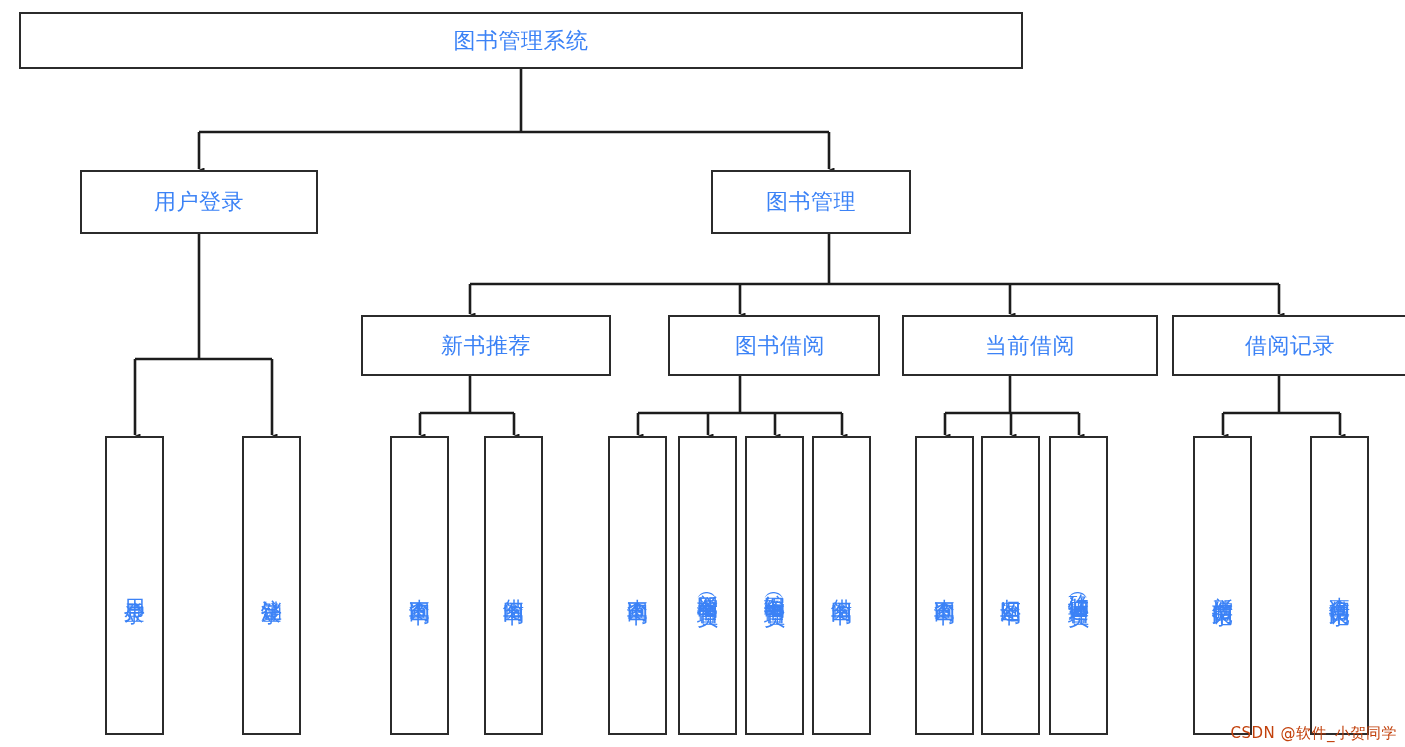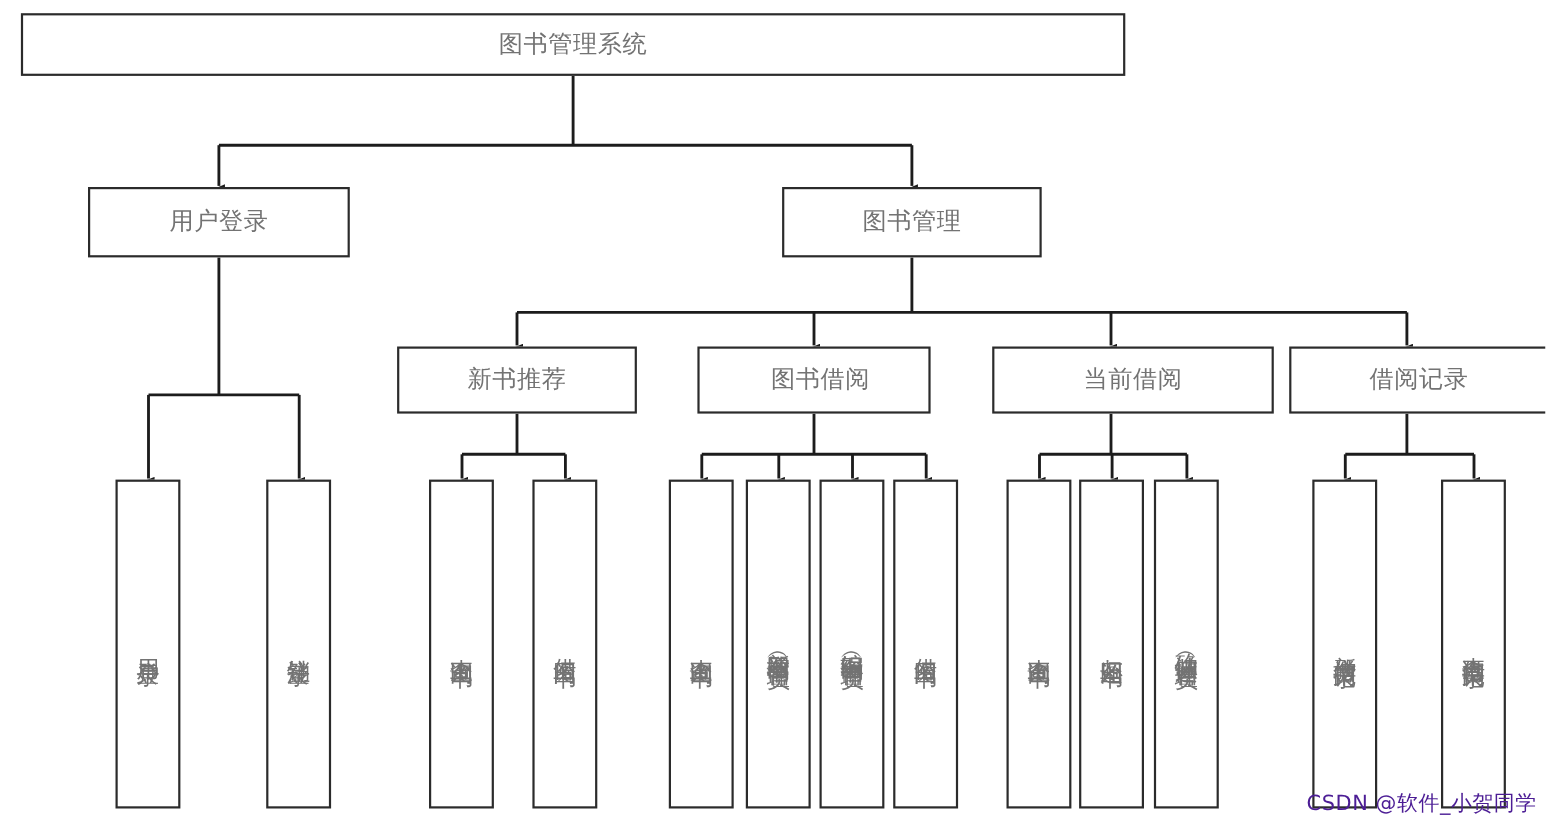--- a/index.html
+++ b/index.html
@@ -34,42 +34,42 @@
     border: 2px solid #2b2b2b;
     display: flex;
     align-items: center;
     justify-content: center;
     z-index: 2;
   }
   .node-label {
     font-size: 22px;
     line-height: 1.15;
     letter-spacing: 0.5px;
-    color: #737373;
+    color: #3b82f6;
     white-space: nowrap;
     text-align: right;
   }
   .node.leaf .node-label {
     writing-mode: vertical-rl;
     text-orientation: upright;
     font-size: 21px;
     letter-spacing: 2px;
     line-height: 1.05;
     white-space: normal;
     max-height: 100%;
   }
   .node.leaf {
     padding: 4px 0;
   }
   #watermark {
     position: absolute;
     right: 8px;
     bottom: 4px;
-    font-size: 19px;
-    color: #4c1d95;
+    font-size: 15px;
+    color: #c2410c;
     letter-spacing: 0.5px;
     z-index: 5;
     white-space: nowrap;
     font-family: "DejaVu Sans", "Liberation Sans", sans-serif;
   }
 </style>
 </head>
 <body>
 
 <div id="canvas">
@@ -117,27 +117,27 @@
       </g>
   </svg>
 
   <div id="nodes-layer">
       <div class="node" style="left: 19px; top: 12px; width: 1004px; height: 57px;">
         <span class="node-label">图书管理系统</span>
       </div>
       <div class="node" style="left: 80px; top: 170px; width: 238px; height: 64px;">
         <span class="node-label">用户登录</span>
       </div>
-      <div class="node" style="left: 711px; top: 170px; width: 236px; height: 64px;">
+      <div class="node" style="left: 711px; top: 170px; width: 200px; height: 64px;">
         <span class="node-label">图书管理</span>
       </div>
-      <div class="node" style="left: 361px; top: 315px; width: 218px; height: 61px;">
+      <div class="node" style="left: 361px; top: 315px; width: 250px; height: 61px;">
         <span class="node-label">新书推荐</span>
       </div>
-      <div class="node" style="left: 634px; top: 315px; width: 212px; height: 61px; padding-left: 12px;">
+      <div class="node" style="left: 668px; top: 315px; width: 212px; height: 61px; padding-left: 12px;">
         <span class="node-label">图书借阅</span>
       </div>
       <div class="node" style="left: 902px; top: 315px; width: 256px; height: 61px;">
         <span class="node-label">当前借阅</span>
       </div>
       <div class="node" style="left: 1172px; top: 315px; width: 236px; height: 61px;">
         <span class="node-label">借阅记录</span>
       </div>
       <div class="node leaf" style="left: 105px; top: 436px; width: 59px; height: 299px;">
         <span class="node-label">用户登录</span>

